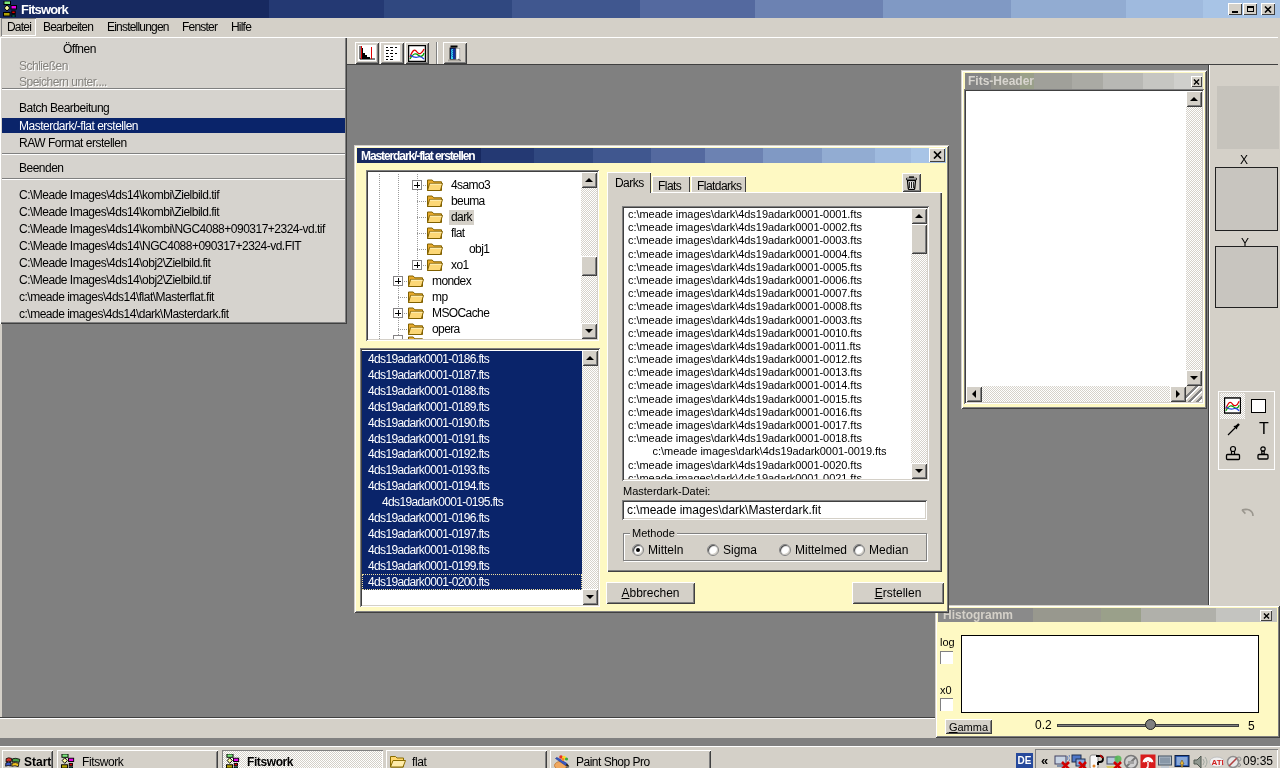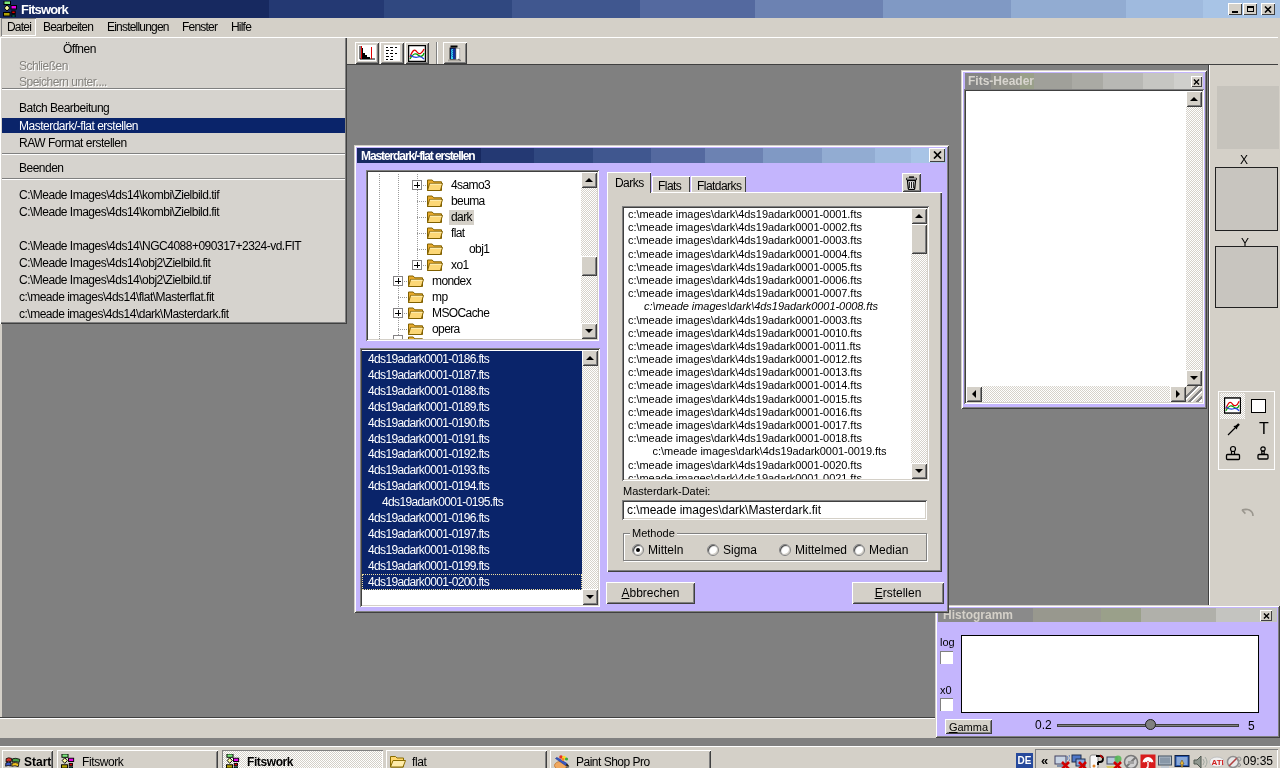--- a/index.html
+++ b/index.html
@@ -1,21 +1,21 @@
 <!DOCTYPE html>
 <html><head><meta charset="utf-8">
 <style>
 * { margin:0; padding:0; box-sizing:border-box; -webkit-font-smoothing:antialiased; }
 html,body { width:1280px; height:768px; overflow:hidden; }
 body { font-family:"Liberation Sans",sans-serif; font-size:12px; color:#000; background:#808080; position:relative; }
 .a { position:absolute; }
 .face { background:#d4d0c8; }
 .raised { box-shadow: inset 1px 1px 0 #fff, inset -1px -1px 0 #404040, inset 2px 2px 0 #d4d0c8, inset -2px -2px 0 #808080; }
 .raised-thin { box-shadow: inset 1px 1px 0 #fff, inset -1px -1px 0 #404040; }
-.winframe { background:#c4b5fd; box-shadow: inset 1px 1px 0 #d4d0c8, inset -1px -1px 0 #404040, inset 2px 2px 0 #fff, inset -2px -2px 0 #808080; }
+.winframe { background:#fef9c3; box-shadow: inset 1px 1px 0 #d4d0c8, inset -1px -1px 0 #404040, inset 2px 2px 0 #fff, inset -2px -2px 0 #808080; }
 .sunken { background:#fff; box-shadow: inset 1px 1px 0 #808080, inset -1px -1px 0 #fff, inset 2px 2px 0 #404040, inset -2px -2px 0 #d4d0c8; }
 .sunken1 { box-shadow: inset 1px 1px 0 #808080, inset -1px -1px 0 #fff; }
 .checker { background-image: conic-gradient(#fff 0 25%, #d4d0c8 0 50%, #fff 0 75%, #d4d0c8 0); background-size:2px 2px; }
 .sbtrack { background-image: conic-gradient(#fff 0 25%, #d6d2ca 0 50%, #fff 0 75%, #d6d2ca 0); background-size:2px 2px; }
 .navy { background:#0a246a; color:#fff; }
 .tc { display:flex; align-items:center; }
 .ctr { display:flex; align-items:center; justify-content:center; }
 u { text-decoration:underline; }
 
 .tri-up { width:0;height:0;border-left:4px solid transparent;border-right:4px solid transparent;border-bottom:4px solid #000; }
@@ -203,20 +203,21 @@
   <div class="a tc" style="left:19px;top:36px;height:17px;color:#84827d;text-shadow:1px 1px 0 #fff;">Speichern unter....</div>
   <div class="a" style="left:2px;top:51px;width:343px;height:2px;border-top:1px solid #808080;border-bottom:1px solid #fff;"></div>
   <div class="a tc" style="left:19px;top:62px;height:17px;">Batch Bearbeitung</div>
   <div class="a navy tc" style="left:2px;top:81px;width:343px;height:15px;padding-left:17px;">Masterdark/-flat erstellen</div>
   <div class="a tc" style="left:19px;top:97px;height:17px;">RAW Format erstellen</div>
   <div class="a" style="left:2px;top:116px;width:343px;height:2px;border-top:1px solid #808080;border-bottom:1px solid #fff;"></div>
   <div class="a tc" style="left:19px;top:122px;height:17px;">Beenden</div>
   <div class="a" style="left:2px;top:141px;width:343px;height:2px;border-top:1px solid #808080;border-bottom:1px solid #fff;"></div>
   <div class="a tc" style="left:19px;top:149px;height:17px;">C:\Meade Images\4ds14\kombi\Zielbild.tif</div>
   <div class="a tc" style="left:19px;top:166px;height:17px;">C:\Meade Images\4ds14\kombi\Zielbild.fit</div>
+  <div class="a tc" style="left:19px;top:183px;height:17px;">C:\Meade Images\4ds14\kombi\NGC4088+090317+2324-vd.tif</div>
   <div class="a tc" style="left:19px;top:200px;height:17px;">C:\Meade Images\4ds14\NGC4088+090317+2324-vd.FIT</div>
   <div class="a tc" style="left:19px;top:217px;height:17px;">C:\Meade Images\4ds14\obj2\Zielbild.fit</div>
   <div class="a tc" style="left:19px;top:234px;height:17px;">C:\Meade Images\4ds14\obj2\Zielbild.tif</div>
   <div class="a tc" style="left:19px;top:251px;height:17px;">c:\meade images\4ds14\flat\Masterflat.fit</div>
   <div class="a tc" style="left:19px;top:268px;height:17px;">c:\meade images\4ds14\dark\Masterdark.fit</div>
 </div>
 
 <div class="a winframe" id="dialog" style="left:354px;top:145px;width:595px;height:468px;">
   <div class="a tc" style="left:3px;top:3px;width:589px;height:15px;padding-left:4px;
     background:linear-gradient(90deg,#172960 0%,#172960 21%,#243973 21%,#243973 30%,#304880 30%,#304880 40%,#40578f 40%,#40578f 50%,#54699f 50%,#54699f 59%,#6c82b2 59%,#6c82b2 69%,#8099c4 69%,#8099c4 79%,#92acd2 79%,#92acd2 88%,#9fbade 88%,#9fbade 94%,#a8c4e6 94%);
@@ -390,21 +391,21 @@
 
   <div class="a sunken" style="left:268px;top:61px;width:307px;height:275px;letter-spacing:-0.05px;white-space:nowrap;" id="rightlist">
       <div class="a" style="left:2px;top:2px;width:287px;height:271px;background:#fff;overflow:hidden;">
         <div style="height:13.2px;line-height:13.2px;font-size:11px;padding-left:4px;">c:\meade images\dark\4ds19adark0001-0001.fts</div>
         <div style="height:13.2px;line-height:13.2px;font-size:11px;padding-left:4px;">c:\meade images\dark\4ds19adark0001-0002.fts</div>
         <div style="height:13.2px;line-height:13.2px;font-size:11px;padding-left:4px;">c:\meade images\dark\4ds19adark0001-0003.fts</div>
         <div style="height:13.2px;line-height:13.2px;font-size:11px;padding-left:4px;">c:\meade images\dark\4ds19adark0001-0004.fts</div>
         <div style="height:13.2px;line-height:13.2px;font-size:11px;padding-left:4px;">c:\meade images\dark\4ds19adark0001-0005.fts</div>
         <div style="height:13.2px;line-height:13.2px;font-size:11px;padding-left:4px;">c:\meade images\dark\4ds19adark0001-0006.fts</div>
         <div style="height:13.2px;line-height:13.2px;font-size:11px;padding-left:4px;">c:\meade images\dark\4ds19adark0001-0007.fts</div>
-        <div style="height:13.2px;line-height:13.2px;font-size:11px;padding-left:20px;font-style:italic;">c:\meade images\dark\4ds19adark0001-0008.fts</div>
+        <div style="height:13.2px;line-height:13.2px;font-size:11px;padding-left:4px;">c:\meade images\dark\4ds19adark0001-0008.fts</div>
         <div style="height:13.2px;line-height:13.2px;font-size:11px;padding-left:4px;">c:\meade images\dark\4ds19adark0001-0003.fts</div>
         <div style="height:13.2px;line-height:13.2px;font-size:11px;padding-left:4px;">c:\meade images\dark\4ds19adark0001-0010.fts</div>
         <div style="height:13.2px;line-height:13.2px;font-size:11px;padding-left:4px;">c:\meade images\dark\4ds19adark0001-0011.fts</div>
         <div style="height:13.2px;line-height:13.2px;font-size:11px;padding-left:4px;">c:\meade images\dark\4ds19adark0001-0012.fts</div>
         <div style="height:13.2px;line-height:13.2px;font-size:11px;padding-left:4px;">c:\meade images\dark\4ds19adark0001-0013.fts</div>
         <div style="height:13.2px;line-height:13.2px;font-size:11px;padding-left:4px;">c:\meade images\dark\4ds19adark0001-0014.fts</div>
         <div style="height:13.2px;line-height:13.2px;font-size:11px;padding-left:4px;">c:\meade images\dark\4ds19adark0001-0015.fts</div>
         <div style="height:13.2px;line-height:13.2px;font-size:11px;padding-left:4px;">c:\meade images\dark\4ds19adark0001-0016.fts</div>
         <div style="height:13.2px;line-height:13.2px;font-size:11px;padding-left:4px;">c:\meade images\dark\4ds19adark0001-0017.fts</div>
         <div style="height:13.2px;line-height:13.2px;font-size:11px;padding-left:4px;">c:\meade images\dark\4ds19adark0001-0018.fts</div>

